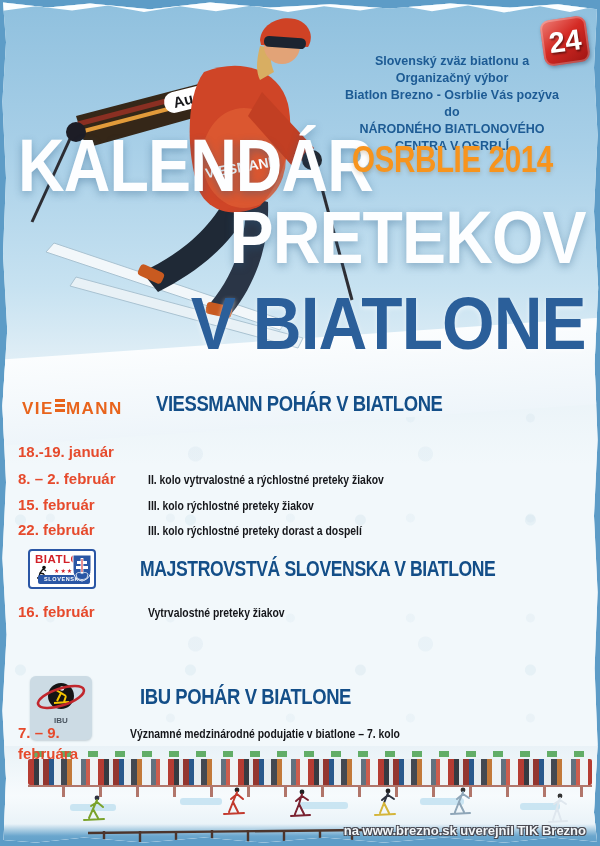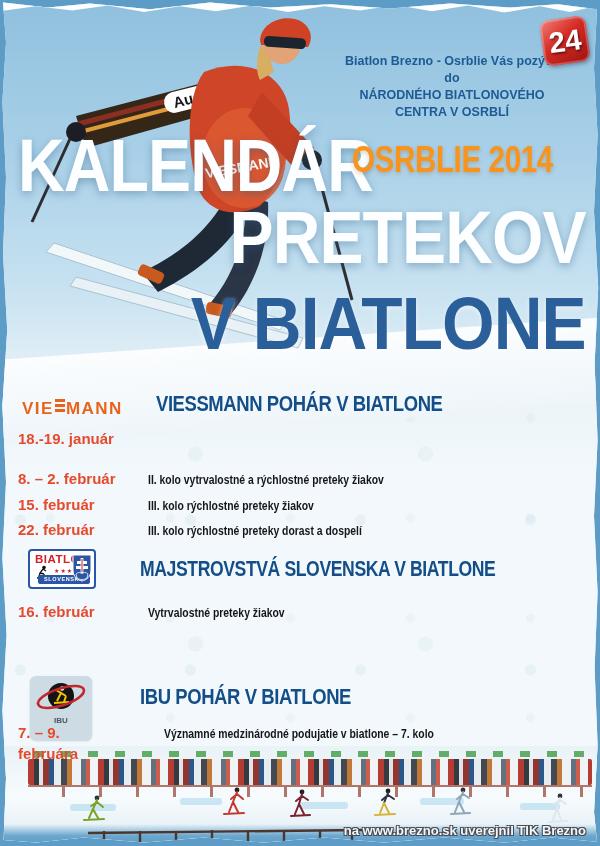--- a/index.html
+++ b/index.html
@@ -115,38 +115,39 @@
     <path d="M242 46 C 238 62, 238 72, 242 80 L256 72 C 252 62, 252 54, 254 48 Z" fill="#d8ae62"></path>
     <circle cx="264" cy="46" r="18" fill="#e2a377"></circle>
     <path d="M242 40 C 244 16, 284 10, 292 32 C 294 38, 292 44, 290 47 L243 45 Z" fill="#cf4225"></path>
     <rect x="246" y="37" width="42" height="11" rx="5" fill="#1c2430" transform="rotate(4 267 42)"></rect>
   </svg>
 
   <div class="abs badge24">
     <span>24</span>
   </div>
   <div class="abs invite">
+    <div>Slovenský zväz biatlonu a Organizačný výbor</div>
     <div>Biatlon Brezno - Osrblie Vás pozýva do</div>
     <div>NÁRODNÉHO BIATLONOVÉHO CENTRA V OSRBLÍ</div>
   </div>
 
   <div class="abs title1"><span class="cx">KALENDÁR</span></div>
   <div class="abs year"><span class="cx">OSRBLIE 2014</span></div>
   <div class="abs title2"><span class="cx">PRETEKOV</span></div>
   <div class="abs title3"><span class="cx">V BIATLONE</span></div>
 
   <div class="abs vm-logo">
     <span>VIE</span>
       <span class="vm-mark"></span>
       <span>MANN</span>
   </div>
   <div class="abs sec-head" style="left:156px;top:391px">
     <span class="cx">VIESSMANN POHÁR V BIATLONE</span>
   </div>
-  <div class="abs event" style="top:428px">
+  <div class="abs event" style="top:441px">
     <div class="date">18.-19. január</div>
   </div>
   <div class="abs event" style="top:468px">
     <div class="date">8. – 2. február</div>
     <div class="desc"><span class="cx">II. kolo vytrvalostné a rýchlostné preteky žiakov</span></div>
   </div>
   <div class="abs event" style="top:494px">
     <div class="date">15. február</div>
     <div class="desc"><span class="cx">III. kolo rýchlostné preteky žiakov</span></div>
   </div>
@@ -185,21 +186,21 @@
       <circle cx="32" cy="12.5" r="2.2" fill="#fdfdfd"></circle>
       <ellipse cx="31" cy="21" rx="24" ry="8.5" fill="none" stroke="#c1272d" stroke-width="2.6" transform="rotate(-18 31 21)"></ellipse>
       <text x="31" y="47" text-anchor="middle" font-size="8" font-weight="bold" fill="#4a5560" font-family="Liberation Sans, sans-serif">IBU</text>
     </svg>
   </div>
   <div class="abs sec-head" style="left:140px;top:684px">
     <span class="cx">IBU POHÁR V BIATLONE</span>
   </div>
   <div class="abs event" style="top:722px;z-index:3">
     <div class="date narrow">7. – 9. februára</div>
-    <div class="desc" style="margin-left:54px"><span class="cx">Významné medzinárodné podujatie v biatlone – 7. kolo</span></div>
+    <div class="desc" style="margin-left:20px"><span class="cx">Významné medzinárodné podujatie v biatlone – 7. kolo</span></div>
   </div>
 
   <div class="abs strip">
     <div class="greens"></div>
     <div class="crowd"></div>
     <div class="rail"></div>
     <div class="lane" style="left:70px;top:58px;width:46px"></div>
     <div class="lane" style="left:180px;top:52px;width:42px"></div>
     <div class="lane" style="left:300px;top:56px;width:48px"></div>
     <div class="lane" style="left:420px;top:52px;width:44px"></div>

